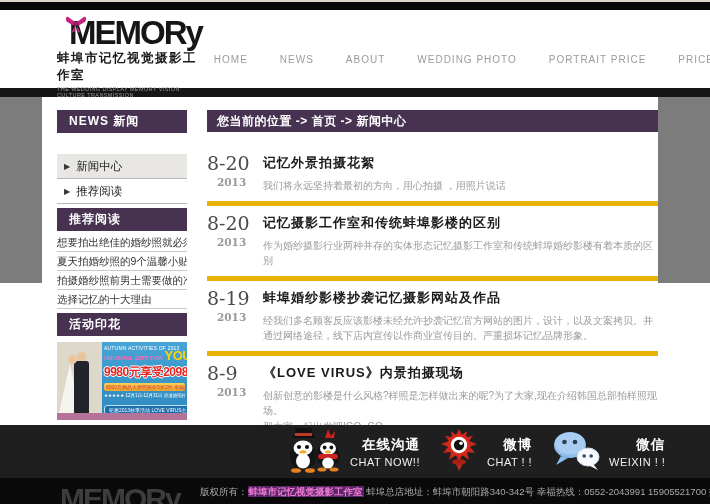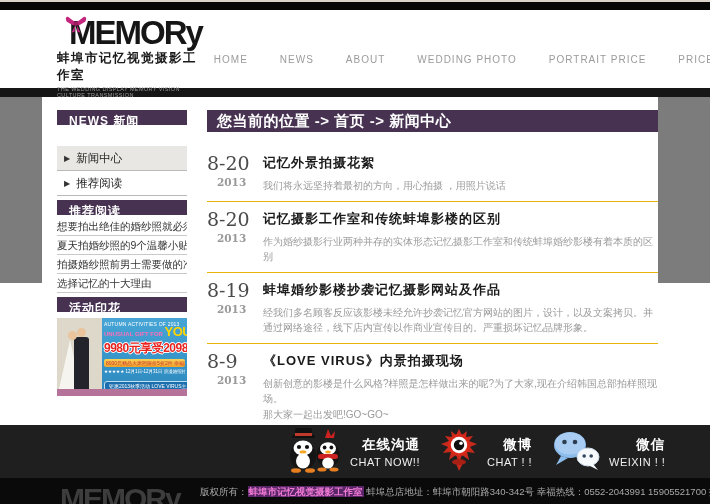--- a/index.html
+++ b/index.html
@@ -22,21 +22,21 @@
 
   .divider { height:9px; background:#161616; }
 
   
   .mid { position:relative; height:328px; background:#fff; }
   .gray-band { position:absolute; left:0; top:0; width:100%; height:186px; background:#7c7c7c; }
   .content { position:absolute; left:42px; top:0; width:616px; height:100%; background:#fff; padding:13px 0 0 15px; display:flex; }
 
   
   .sidebar { width:130px; flex-shrink:0; }
-  .side-header { height:15px; line-height:23px; background:#473252; color:#fff; font-weight:bold; font-size:12px; padding-left:12px; letter-spacing:1px; }
+  .side-header { height:23px; line-height:23px; background:#473252; color:#fff; font-weight:bold; font-size:12px; padding-left:12px; letter-spacing:1px; }
   .side-menu { margin-top:8px; }
   .menu-item { height:25px; line-height:25px; border-bottom:1px solid #b9b9b9; font-size:11.5px; color:#222; padding-left:7px; cursor:pointer; }
   .menu-item.active { background:#e9e7e3;margin-top:21px; }
   .menu-arrow { font-size:8px; color:#333; margin-right:6px; vertical-align:1px; }
   .hdr2 { margin-top:4px; }
   .side-links { margin-top:2px; }
   .side-link { display:block; height:19px; line-height:19px; border-bottom:1px solid #c9c9c9; font-size:10.5px; color:#333; text-decoration:none; white-space:nowrap; overflow:hidden; cursor:pointer; }
   .hdr3 { margin-top:4px; }
 
   
@@ -52,24 +52,24 @@
   .b-you { font-size:13px; color:#ffd400; font-weight:bold; letter-spacing:-.5px; }
   .b-price { font-size:12px; font-weight:bold; color:#e8241f; white-space:nowrap; letter-spacing:-.5px;
              text-shadow:1px 0 #fff,-1px 0 #fff,0 1px #fff,0 -1px #fff; margin-top:1px; }
   .b-bar { margin-top:2px; background:linear-gradient(#f9d257,#efa32a); color:#c33; font-size:5px; white-space:nowrap; padding:1px 2px; border-radius:2px; overflow:hidden; }
   .b-stars { font-size:4.5px; color:#fff; white-space:nowrap; margin-top:2px; overflow:hidden; }
   .b-btn { display:inline-block; margin-top:2px; background:#1c6fae; border:1px solid #bfe0f2; color:#fff; font-size:5px; padding:1px 4px; border-radius:3px; white-space:nowrap; }
   .b-strip { position:absolute; left:0; bottom:0; width:100%; height:7px; background:#b5739a; }
 
   
   .main { margin-left:20px; width:451px; }
-  .breadcrumb { height:22px; line-height:22px; background:#473252; color:#fff; font-size:15px; font-weight:bold; padding-left:10px; letter-spacing:.5px; }
+  .breadcrumb { height:22px; line-height:22px; background:#473252; color:#fff; font-size:12px; font-weight:bold; padding-left:10px; letter-spacing:.5px; }
   .breadcrumb a { color:#fff; text-decoration:none; cursor:pointer; }
   .news-list { margin-top:14px; }
-  .news-item { display:flex; padding:7px 0 7px; border-bottom:1px solid #eab308; }
+  .news-item { display:flex; padding:7px 0 7px; border-bottom:5px solid #eab308; }
   .nd { width:56px; flex-shrink:0; font-family:"DejaVu Serif","Liberation Serif",serif; }
   .nd .date { font-size:19px; color:#4a4a4a; line-height:20px; }
   .nd .year { font-size:10.5px; font-weight:bold; color:#999; padding-left:10px; margin-top:3px; }
   .nb { flex:1; min-width:0; }
   .nb .title { font-size:13px; font-weight:bold; color:#1a1a1a; margin:1px 0 6px; letter-spacing:1px; cursor:pointer; }
   .nb .desc { font-size:10px; color:#9a9a9a; line-height:1.55; white-space:pre-line; }
 
   .pager { margin-top:9px; font-size:11px; color:#333; display:flex; align-items:center; gap:6px; }
   .pager a { color:#333; text-decoration:none; cursor:pointer; }
   .pager .info { margin-left:4px; }

